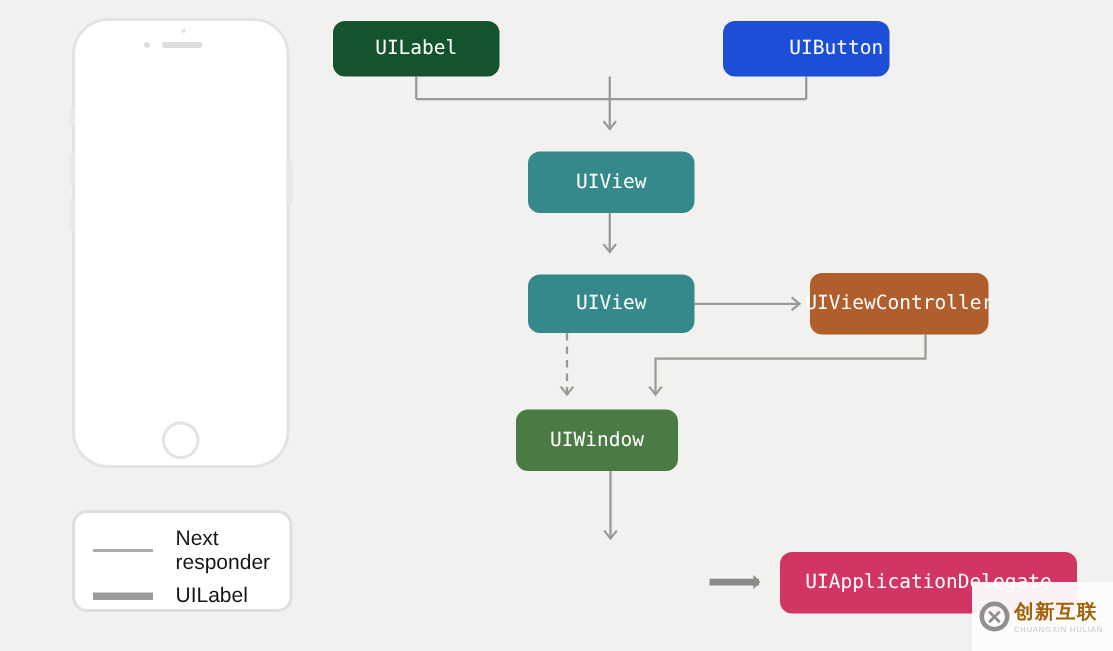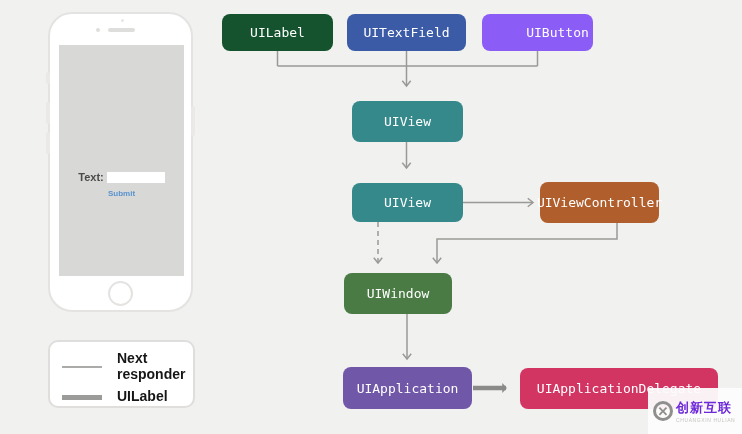--- a/index.html
+++ b/index.html
@@ -28,21 +28,21 @@
   .text-input { width: 58px; height: 11px; background: #FFFFFF; border: none; outline: none; font-size: 9px; padding: 0 2px; }
   .submit-btn { position: absolute; left: 0; top: 144px; width: 100%; text-align: center;
     font-size: 8px; font-weight: bold; color: #5A93CF; cursor: pointer; }
   .home-btn { position: absolute; left: 58px; top: 267px; width: 25px; height: 25px;
     background: #FFFFFF; border: 2px solid #E4E3E1; border-radius: 50%; }
 
   
   .legend {
     position: absolute; left: 48px; top: 340px; width: 147px; height: 68px;
     background: #FFFFFF; border: 2px solid #DFDEDC; border-radius: 10px;
-    padding: 9px 0 0 12px; font-size: 14px; color: #161616; line-height: 1.12; font-weight: 700;
+    padding: 9px 0 0 12px; font-size: 14px; color: #161616; line-height: 1.12; font-weight: 400;
   }
   .legend-row { display: flex; align-items: center; margin-bottom: 7px; }
   .legend-line-thin { width: 40px; height: 0; border-top: 2px solid #ABABA9; margin-right: 15px; flex: none; }
   .legend-line-thick { width: 40px; height: 5px; background: #9B9B99; margin-right: 15px; flex: none; }
   .legend-label { width: 76px; }
 
   
   .node {
     position: absolute; border-radius: 8px; color: #FFFFFF;
     display: flex; align-items: center; justify-content: center;
@@ -66,43 +66,36 @@
     position: absolute; left: 648px; top: 388px; width: 94px; height: 46px;
     background: rgba(252,252,252,0.95); display: flex; align-items: center;
     padding-left: 5px; z-index: 5;
   }
   .wm-logo {
     width: 20px; height: 20px; border: 3px solid #8F8F8D; border-radius: 50%;
     color: #8F8F8D; font-size: 13px; font-weight: bold;
     display: flex; align-items: center; justify-content: center; flex: none; margin-right: 3px;
   }
   .wm-text { display: flex; flex-direction: column; }
-  .wm-brand { font-size: 13px; font-weight: bold; color: #6d28d9; letter-spacing: 1px; }
+  .wm-brand { font-size: 13px; font-weight: bold; color: #a16207; letter-spacing: 1px; }
   .wm-sub { font-size: 5px; color: #C4C4C2; letter-spacing: 0.6px; }
 </style>
 </head>
 <body>
 
 <div class="canvas">
 
   <div class="phone">
     <div class="side-btn sb-l1"></div>
     <div class="side-btn sb-l2"></div>
     <div class="side-btn sb-l3"></div>
     <div class="side-btn sb-r1"></div>
     <div class="sensor-dot"></div>
     <div class="cam-dot"></div>
     <div class="speaker"></div>
-    <div class="screen">
-      <div class="screen-row">
-        <span class="text-label">Text:</span>
-        <input class="text-input" type="text" readonly="" value="" style="">
-      </div>
-      <div class="submit-btn">Submit</div>
-    </div>
     <div class="home-btn"></div>
   </div>
 
   <div class="legend">
     <div class="legend-row">
       <div class="legend-line-thin"></div>
       <div class="legend-label">Next responder</div>
     </div>
     <div class="legend-row">
       <div class="legend-line-thick"></div>
@@ -135,40 +128,34 @@
     <path d="M617,223 L617,239 L437,239 L437,263" stroke="#999997" stroke-width="1.5" fill="none" marker-end="url(#openHead)"></path>
 
     <path d="M407,314 L407,359" stroke="#999997" stroke-width="1.5" fill="none" marker-end="url(#openHead)"></path>
 
     <path d="M473,388 L506,388" stroke="#8A8A88" stroke-width="4.5" fill="none" marker-end="url(#solidHead)"></path>
   </svg>
 
   <div class="node n-uilabel" style="background-color: #14532d;">
     <span>UILabel</span>
   </div>
-  <div class="node n-uitextfield" style="background-color: rgb(59, 91, 167);">
-    <span>UITextField</span>
-  </div>
-  <div class="node n-uibutton" style="background-color: #8b5cf6; padding-left: 40px;">
+  <div class="node n-uibutton" style="background-color: #1d4ed8; padding-left: 40px;">
     <span>UIButton</span>
   </div>
   <div class="node n-uiview-top" style="background-color: rgb(53, 137, 139);">
     <span>UIView</span>
   </div>
   <div class="node n-uiview-mid" style="background-color: rgb(53, 137, 139);">
     <span>UIView</span>
   </div>
   <div class="node n-uiviewcontroller" style="background-color: rgb(175, 94, 44);">
     <span>UIViewController</span>
   </div>
   <div class="node n-uiwindow" style="background-color: rgb(74, 123, 68);">
     <span>UIWindow</span>
-  </div>
-  <div class="node n-uiapplication" style="background-color: rgb(112, 87, 168);">
-    <span>UIApplication</span>
   </div>
   <div class="node n-uiappdelegate" style="background-color: rgb(211, 53, 99);">
     <span>UIApplicationDelegate</span>
   </div>
 
   <div class="watermark">
     <div class="wm-logo">✕</div>
     <div class="wm-text">
       <span class="wm-brand">创新互联</span>
       <span class="wm-sub">CHUANGXIN HULIAN</span>

